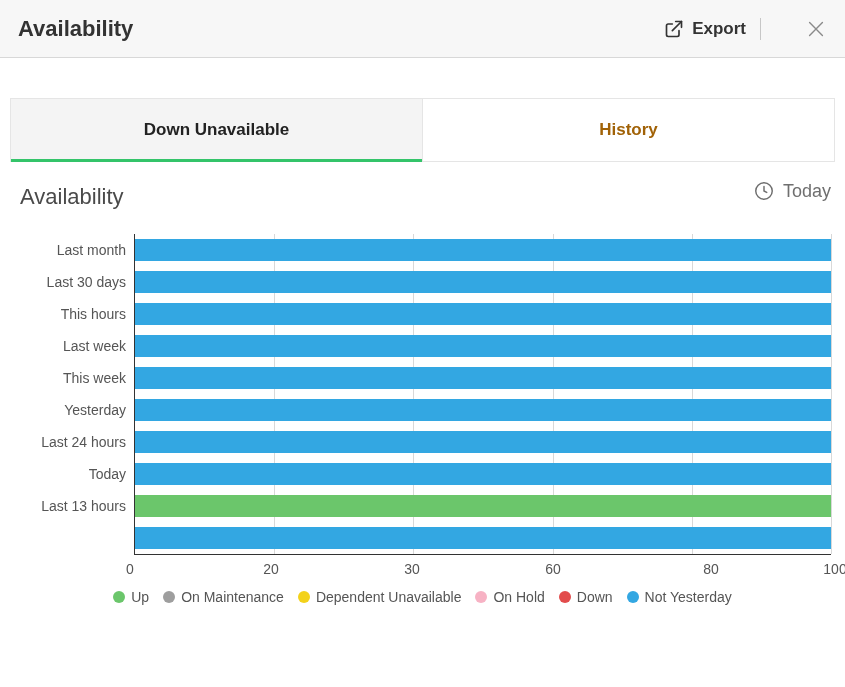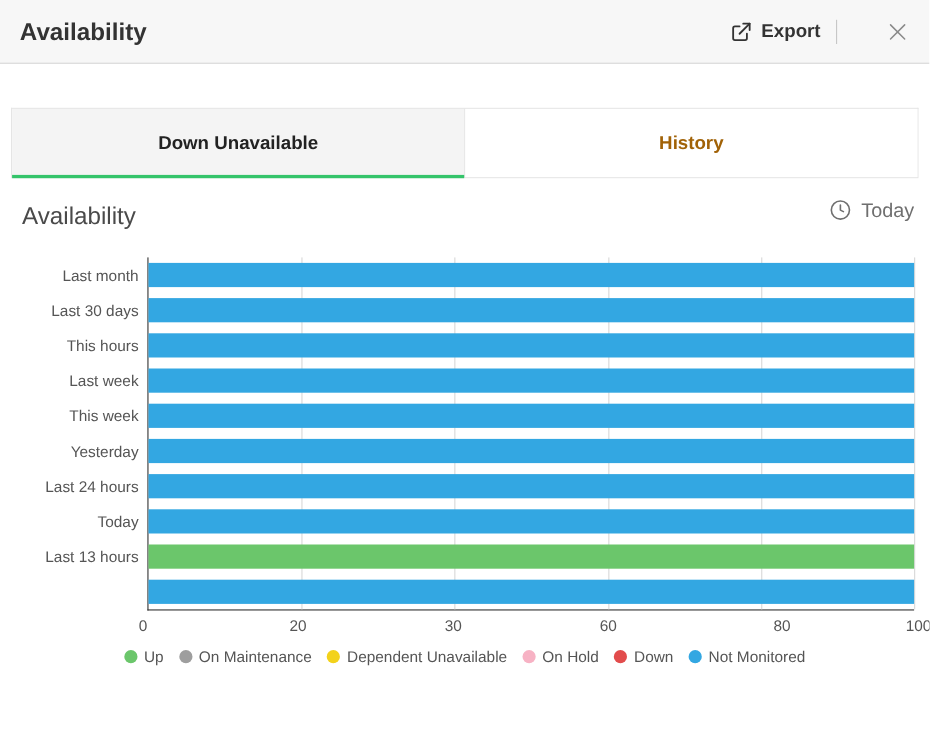--- a/index.html
+++ b/index.html
@@ -359,17 +359,17 @@
       <div class="legend-item">
         <span class="legend-dot" style="background: rgb(247, 178, 196);"></span>
         <span>On Hold</span>
       </div>
       <div class="legend-item">
         <span class="legend-dot" style="background: rgb(226, 76, 76);"></span>
         <span>Down</span>
       </div>
       <div class="legend-item">
         <span class="legend-dot" style="background: rgb(51, 167, 226);"></span>
-        <span>Not Monitored</span>
+        <span>Not Yesterday</span>
       </div>
     </div>
 
 </div>
 
 </body></html>

